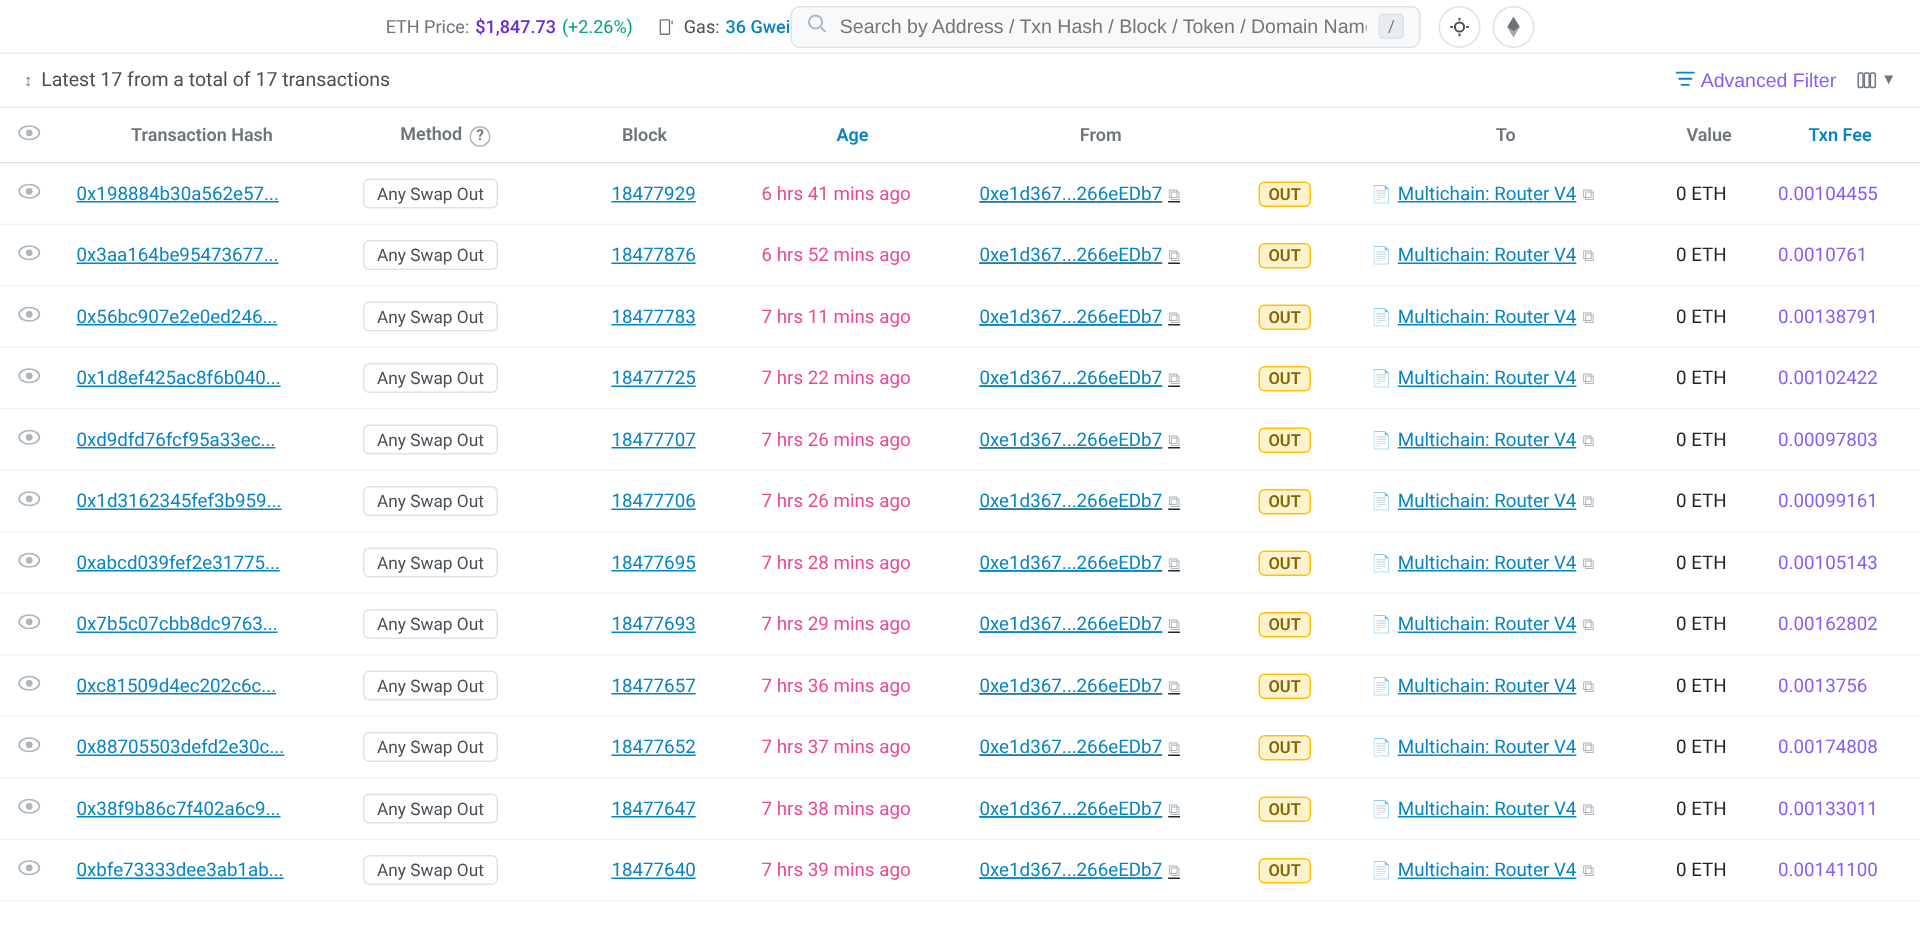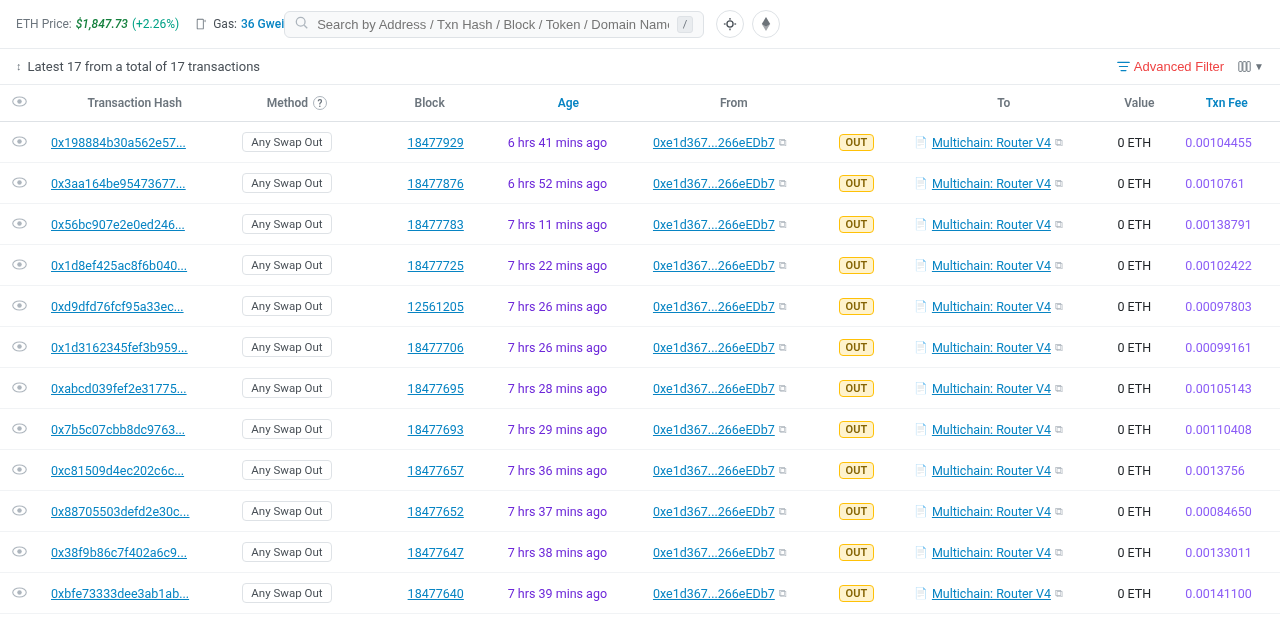--- a/index.html
+++ b/index.html
@@ -7,40 +7,40 @@
       font-family: -apple-system, BlinkMacSystemFont, 'Segoe UI', Roboto, sans-serif;
       font-size: 13px;
       background: #fff;
       color: #212529;
     }
 
     
     .top-bar {
       display: flex;
       align-items: center;
-      justify-content: flex-start;
+      justify-content: center;
       padding: 6px 16px;
       border-bottom: 1px solid #e9ecef;
       background: #fff;
-      height: 49px;
+      height: 36px;
     }
     .top-bar-left {
       display: flex;
       align-items: center;
       gap: 16px;
       font-size: 12px;
       color: #495057;
     }
     .eth-price {
       display: flex;
       align-items: center;
       gap: 4px;
     }
     .eth-price .label { color: #6c757d; }
-    .eth-price .value { color: #15803d; font-weight: 500; font-style: italic; }
+    .eth-price .value { color: #6d28d9; font-weight: 500; }
     .eth-price .change { color: #00a186; }
     .gas-price {
       display: flex;
       align-items: center;
       gap: 4px;
       color: #495057;
     }
     .top-bar-right {
       display: flex;
       align-items: center;
@@ -106,24 +106,24 @@
       font-size: 13px;
       color: #495057;
     }
     .sub-bar-right {
       display: flex;
       align-items: center;
       gap: 8px;
     }
     .advanced-filter-btn {
       display: flex;
-      align-items: center;
+      align-items: flex-start;
       gap: 4px;
       font-size: 13px;
-      color: #ef4444;
+      color: #8b5cf6;
       cursor: pointer;
       border: none;
       background: none;
       padding: 2px 6px;
     }
     .filter-icon-wrap {
       display: flex;
       align-items: center;
       gap: 3px;
       color: #6c757d;
@@ -155,21 +155,21 @@
       border-bottom: 1px solid #f1f3f5;
     }
     td {
       padding: 10px 12px;
       font-size: 12.5px;
       vertical-align: middle;
       white-space: nowrap;
     }
     .tx-hash { color: #0784c3; text-align: center; }
     .block-link { color: #0784c3; margin-left: 32px; }
-    .age-link { color: #6d28d9; }
+    .age-link { color: #ec4899; }
     .method-badge {
       display: inline-block;
       border: 1px solid #dee2e6;
       border-radius: 4px;
       padding: 2px 8px;
       font-size: 11.5px;
       color: #495057;
       background: #fff;
     }
     .out-badge {
@@ -177,21 +177,21 @@
       background: #fff3cd;
       color: #856404;
       border: 1px solid #ffc107;
       border-radius: 4px;
       padding: 1px 6px;
       font-size: 11px;
       font-weight: 600;
       margin-right: 16px;
     }
     .from-addr {
-      display: flex; align-items: center; gap: 4px;
+      display: flex; align-items: center; gap: 4px; text-decoration: underline;
     }
     .copy-icon { color: #adb5bd; cursor: pointer; font-size: 11px; }
     .to-cell { display: flex; align-items: center; gap: 4px; }
     .contract-icon { color: #6c757d; font-size: 11px; }
     .multichain-link { color: #0784c3; }
     .eth-val { color: #212529; }
     .fee-val { color: #8b5cf6; }
     .eye-icon { color: #adb5bd; font-size: 13px; cursor: pointer; }
     .sort-icon { color: #6c757d; font-size: 11px; }
 
@@ -507,21 +507,21 @@
               </svg>
       </span>
     </td>
     <td>
       <a class="tx-hash" href="#">0xd9dfd76fcf95a33ec...</a>
     </td>
     <td>
       <span class="method-badge">Any Swap Out</span>
     </td>
     <td>
-      <a class="block-link" href="#">12561205</a>
+      <a class="block-link" href="#">18477707</a>
     </td>
     <td>
       <span class="age-link">7 hrs 26 mins ago</span>
     </td>
     <td>
       <div class="from-addr">
         <a class="tx-hash" href="#">0xe1d367...266eEDb7</a>
         <span class="copy-icon" title="Copy">⧉</span>
       </div>
     </td>
@@ -664,21 +664,21 @@
       <div class="to-cell">
         <span class="contract-icon">📄</span>
         <a class="multichain-link" href="#">Multichain: Router V4</a>
         <span class="copy-icon" title="Copy">⧉</span>
       </div>
     </td>
     <td>
       <span class="eth-val">0 ETH</span>
     </td>
     <td>
-      <span class="fee-val">0.00110408</span>
+      <span class="fee-val">0.00162802</span>
     </td>
   </tr>
         <tr>
     <td>
       <span class="eye-icon">
         <svg width="15" height="11" viewBox="0 0 20 14" fill="none">
                 <ellipse cx="10" cy="7" rx="9" ry="6" stroke="#adb5bd" stroke-width="1.5"></ellipse>
                 <circle cx="10" cy="7" r="3" fill="#adb5bd"></circle>
               </svg>
       </span>
@@ -752,21 +752,21 @@
       <div class="to-cell">
         <span class="contract-icon">📄</span>
         <a class="multichain-link" href="#">Multichain: Router V4</a>
         <span class="copy-icon" title="Copy">⧉</span>
       </div>
     </td>
     <td>
       <span class="eth-val">0 ETH</span>
     </td>
     <td>
-      <span class="fee-val">0.00084650</span>
+      <span class="fee-val">0.00174808</span>
     </td>
   </tr>
         <tr>
     <td>
       <span class="eye-icon">
         <svg width="15" height="11" viewBox="0 0 20 14" fill="none">
                 <ellipse cx="10" cy="7" rx="9" ry="6" stroke="#adb5bd" stroke-width="1.5"></ellipse>
                 <circle cx="10" cy="7" r="3" fill="#adb5bd"></circle>
               </svg>
       </span>

